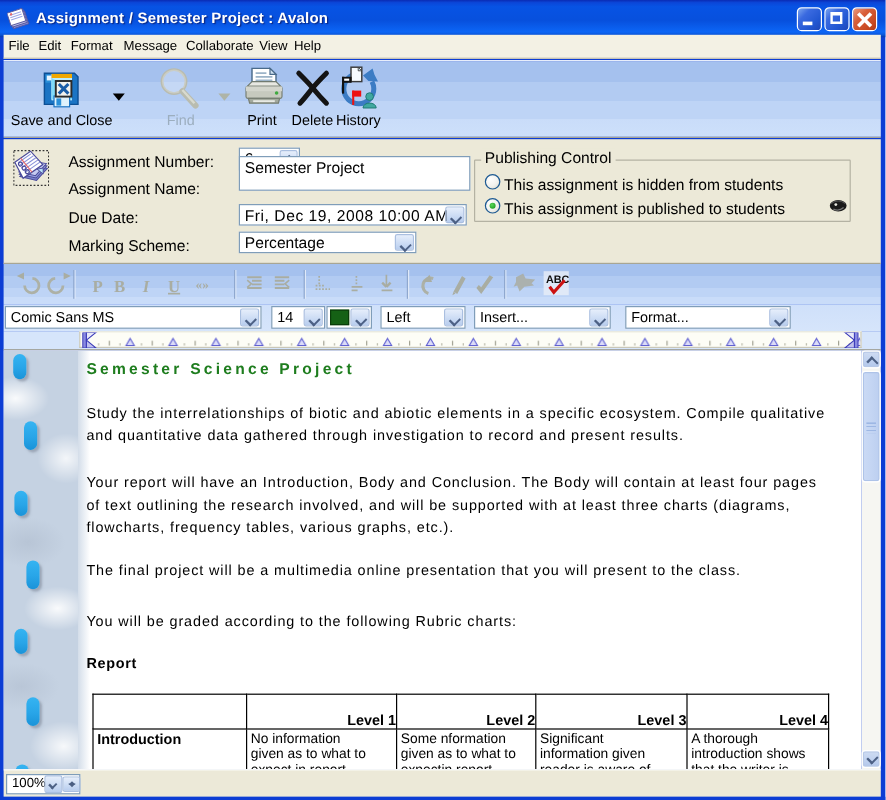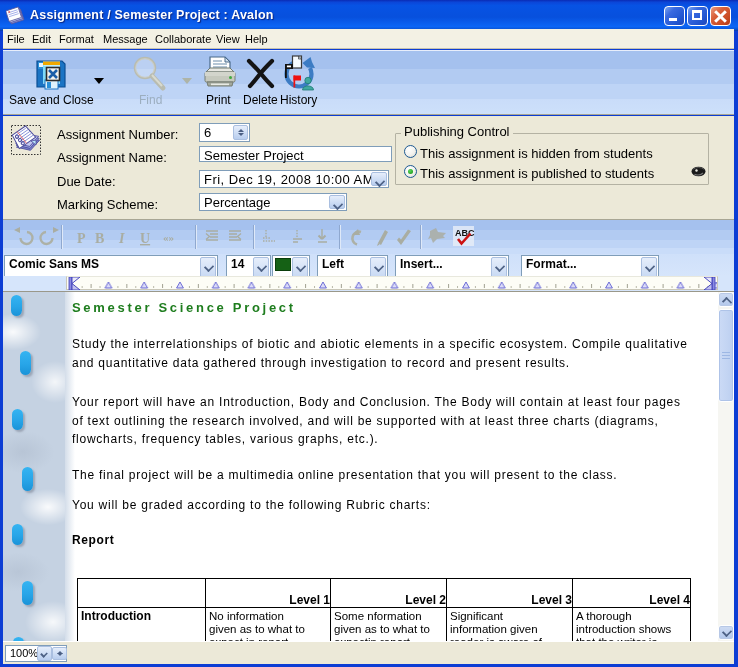--- a/index.html
+++ b/index.html
@@ -63,21 +63,21 @@
 .radio.sel::after { content:""; position:absolute; left:3px; top:3px; width:5px; height:5px; border-radius:50%;
   background:radial-gradient(circle at 40% 35%, #5bd75b 0%, #1d9c1d 80%); }
 .rlabel { position:absolute; font-size:13px; color:#000; white-space:nowrap; }
 
 
 #edbar1 { position:absolute; left:3px; top:220px; width:731px; height:34px;
   background:linear-gradient(180deg,#a5c1ee 0%,#a5c1ee 30%,#b2cbf2 30%,#b2cbf2 58%,#bed4f6 58%,#bed4f6 82%,#c9dcf9 82%,#c9dcf9 100%); }
 #edbar1 .vdiv { position:absolute; top:5px; width:1px; height:24px; background:#8fa8cf; box-shadow:1px 0 0 #dfe9f8; }
 #edbar2 { position:absolute; left:3px; top:254px; width:731px; height:22px;
   background:linear-gradient(180deg,#cfe0fa 0%,#d6e5fb 100%); }
-#edbar2 .field { top:1px; height:35px;font-weight:bold; }
+#edbar2 .field { top:1px; height:19px; }
 #rulerrow { position:absolute; left:3px; top:276px; width:731px; height:16px;
   background:#d6e5fb; border-bottom:1px solid #9a988a; }
 #ruler { position:absolute; left:63px; top:0px; width:652px; height:14px; background:#fdfdf6;
   border:1px solid #c9c7b8; border-top-color:#e8e8dd; }
 
 
 #docarea { position:absolute; left:3px; top:292px; width:715px; height:349px; background:#fff; overflow:hidden; }
 #docstrip { position:absolute; left:0; top:0; width:62px; height:349px;
   background:
     radial-gradient(ellipse 40px 26px at 10px 40px, rgba(255,255,255,0.9), rgba(255,255,255,0) 70%),
@@ -232,21 +232,21 @@
       </g>
     </svg>
     <div class="flabel" style="left:54px;top:11px">Assignment Number:</div>
     <div class="flabel" style="left:54px;top:34px">Assignment Name:</div>
     <div class="flabel" style="left:54px;top:58px">Due Date:</div>
     <div class="flabel" style="left:54px;top:81px">Marking Scheme:</div>
     <div class="field" style="left:196px;top:7px;width:51px;height:19px">
         <div class="ftext">6</div>
         <div class="spin"></div>
       </div>
-    <div class="field" style="left:196px;top:30px;width:193px;height:16px">
+    <div class="field" style="left:196px;top:14px;width:193px;height:29px">
         <div class="ftext">Semester Project</div>
       </div>
     <div class="field" style="left:196px;top:54px;width:190px;height:18px;overflow:hidden">
         <div class="ftext" style="letter-spacing:0.45px">Fri, Dec 19, 2008 10:00 AM</div>
         <div class="cbtn"></div>
       </div>
     <div class="field" style="left:196px;top:77px;width:148px;height:18px">
         <div class="ftext">Percentage</div>
         <div class="cbtn"></div>
       </div>
@@ -378,21 +378,21 @@
     <div class="cap" style="left:9px;top:117px"></div>
     <div class="cap" style="left:19px;top:175px;height:24px"></div>
     <div class="cap" style="left:9px;top:232px"></div>
     <div class="cap" style="left:19px;top:289px;height:24px"></div>
     <div class="cap" style="left:10px;top:345px"></div>
     <div id="doctext">
       <div id="dochead" style="margin-top:7px">Semester Science Project</div>
       <div style="margin-top:18px">Study the interrelationships of biotic and abiotic elements in a specific ecosystem. Compile qualitative<br>and quantitative data gathered through investigation to record and present results.</div>
       <div style="margin-top:21px">Your report will have an Introduction, Body and Conclusion. The Body will contain at least four pages<br>of text outlining the research involved, and will be supported with at least three charts (diagrams,<br>flowcharts, frequency tables, various graphs, etc.).</div>
       <div style="margin-top:18px">The final project will be a multimedia online presentation that you will present to the class.</div>
-      <div style="margin-top:11px">You will be graded according to the following Rubric charts:</div>
+      <div style="margin-top:24px">You will be graded according to the following Rubric charts:</div>
       <div style="margin-top:17px;font-weight:bold;letter-spacing:0.6px">Report</div>
     </div>
     <table id="rubric">
       <tbody>
           <tr class="hr">
         <td style="width:128px"></td>
         <td style="width:125px">Level 1</td>
         <td style="width:116px">Level 2</td>
         <td style="width:126px">Level 3</td>
         <td style="width:118px">Level 4</td>

